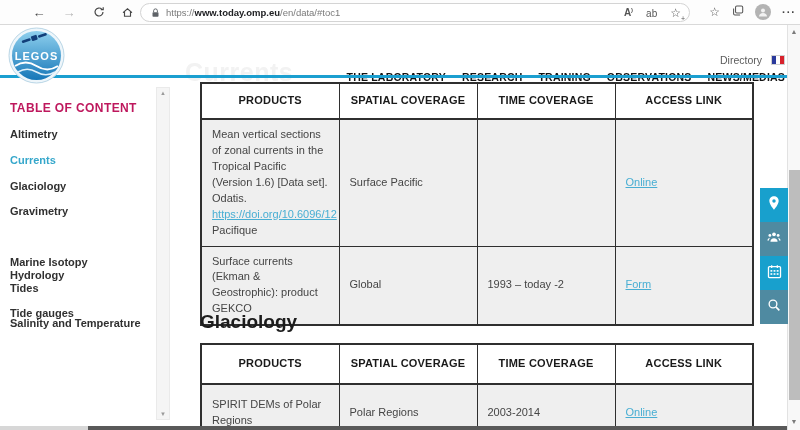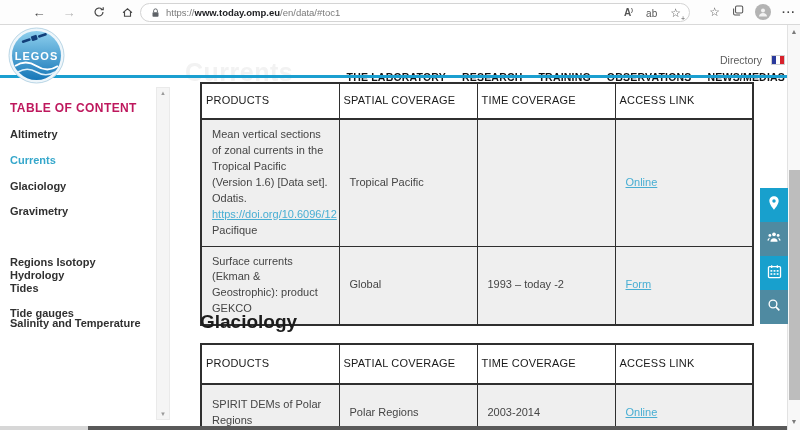--- a/index.html
+++ b/index.html
@@ -48,21 +48,21 @@
   .side-scroll { position:absolute; left:156px; top:87px; width:14px; height:333px;
                  background:#f5f5f5; border:1px solid #eaeaea; }
   .side-scroll .arr { position:absolute; left:0; width:100%; text-align:center; font-size:6px; color:#9a9a9a; }
 
   
   .tbl-wrap { position:absolute; left:200px; width:554px; }
   table { border-collapse:collapse; width:100%; table-layout:fixed; font-size:11px; color:#454545;
           border:2px solid #2f2f2f; background:#fff; }
   th, td { border:1px solid #2f2f2f; padding:7px 10px; vertical-align:middle; text-align:left;
            line-height:1.45; overflow:hidden; }
-  th { text-align:left; font-weight:normal; color:#1a1a1a; letter-spacing:.2px; padding:9px 4px; }
+  th { text-align:center; font-weight:bold; color:#1a1a1a; letter-spacing:.2px; padding:9px 4px; }
   thead th { border-bottom-width:2px; }
   tr.gray td { background:#efefef; }
   .tbl-link { color:#48aed3; text-decoration:underline; cursor:pointer; }
   .section-heading { position:absolute; left:200px; top:311px; font-size:19px; font-weight:bold; color:#1c1c1c; }
   .t2 th { padding:11px 4px; }
   .t2 td { padding:12px 10px; }
 
   
   .action-col { position:absolute; left:760px; top:188px; width:28px; z-index:6; }
   .action-btn { width:28px; height:34px; display:flex; align-items:center; justify-content:center; cursor:pointer; }
@@ -172,21 +172,21 @@
       <path d="M10 45c6-3.5 12.5-3.5 18.5 0s12.5 3.5 18.5 0" stroke="#dff0fa" fill="none" stroke-width="1.6"></path>
     </svg>
   </div>
 
   <div class="toc-title">TABLE OF CONTENT</div>
   <div class="toc-item" style="top:128px;">Altimetry</div>
   <div class="toc-item active" style="top:154px;">Currents</div>
   <div class="toc-item" style="top:180px;">Glaciology</div>
   <div class="toc-item" style="top:205px;">Gravimetry</div>
   <div class="toc-item" style="top:231px;margin-top:38px;">Hydrology</div>
-  <div class="toc-item" style="top:256px;">Regions Isotopy</div>
+  <div class="toc-item" style="top:256px;">Marine Isotopy</div>
   <div class="toc-item" style="top:282px;">Tides</div>
   <div class="toc-item" style="top:307px;">Tide gauges</div>
   <div class="toc-item" style="top:317px;">Salinity and Temperature</div>
 
   <div class="side-scroll">
     <span class="arr" style="top:2px;">▲</span>
     <span class="arr" style="bottom:2px;">▼</span>
   </div>
 
   <div class="tbl-wrap" style="top:82px;">
@@ -195,21 +195,21 @@
         <tr>
           <th>PRODUCTS</th>
           <th>SPATIAL COVERAGE</th>
           <th>TIME COVERAGE</th>
           <th>ACCESS LINK</th>
         </tr>
       </thead>
       <tbody>
         <tr class="gray">
           <td><span>Mean vertical sections of zonal currents in the Tropical Pacific (Version 1.6) [Data set]. Odatis. </span><span class="tbl-link">https://doi.org/10.6096/12</span><span> Pacifique</span></td>
-          <td>Tropical Pacific</td>
+          <td>Surface Pacific</td>
           <td></td>
           <td><span class="tbl-link">Online</span></td>
         </tr>
         <tr class="gray">
           <td>Surface currents (Ekman &amp; Geostrophic): product GEKCO</td>
           <td>Global</td>
           <td>1993 – today -2</td>
           <td><span class="tbl-link">Form</span></td>
         </tr>
       </tbody>

